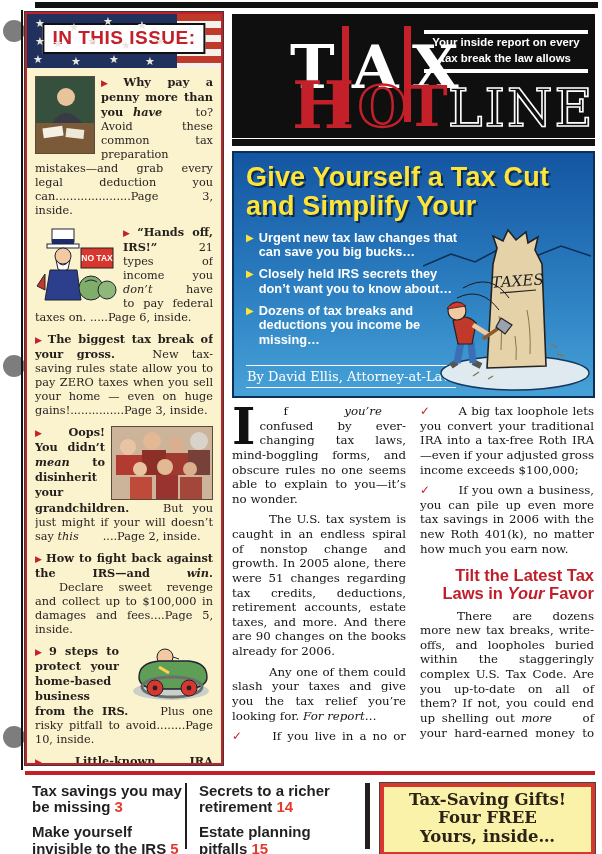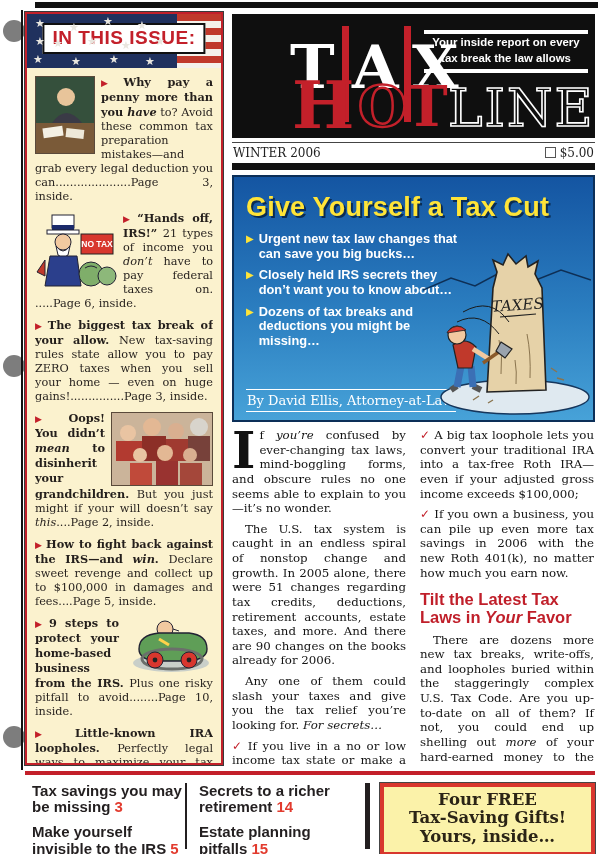--- a/index.html
+++ b/index.html
@@ -16,58 +16,58 @@
   .flag .stripes{position:absolute;right:0;top:0;width:44px;height:100%;
                  background:repeating-linear-gradient(180deg,#c0392b 0 7px,#f4f1ea 7px 14px);}
   .star{position:absolute;color:#e9e6df;font-size:11px;font-family:"DejaVu Sans",sans-serif;line-height:1;}
   .issue-head{position:absolute;left:50%;top:9px;transform:translateX(-50%);background:#fff;
               border:2px solid #101010;color:#c3202a;font-family:"Liberation Sans",sans-serif;
               font-weight:bold;font-size:19px;letter-spacing:.5px;padding:2px 8px 3px;white-space:nowrap;}
   .toc{padding:7px 8px 4px;}
   .toc-item{margin-bottom:7px;overflow:hidden;font-size:11.3px;line-height:1.24;color:#241f1c;}
   .toc-text{margin:0;text-align:justify;}
   .tri{color:#c3202a;font-size:9px;margin-right:3px;font-family:"DejaVu Sans",sans-serif;}
-  .s-r{font-weight:normal;font-style:normal;}
+  .s-r{font-weight:normal;font-style:normal;margin-left:24px;}
   .s-b{font-weight:bold;}
   .s-i{font-style:italic;}
   .s-bi{font-weight:bold;font-style:italic;}
   .art{overflow:hidden;}
   .art svg{display:block;}
   .side-left{float:left;margin:1px 6px 1px 0;}
   .side-right{float:right;margin:1px 0 1px 6px;}
   .art-desk,.art-family{border:1px solid #5a4a3a;box-shadow:0 0 0 1px #cbb68a inset;}
   
   .main{position:absolute;left:232px;top:14px;width:363px;}
   .masthead{display:block;}
   .issue-row{display:flex;justify-content:space-between;align-items:center;border-top:1.5px solid #444;
              margin-top:4px;padding:3px 1px 2px;font-size:12px;color:#222;}
   .price-box{display:inline-block;width:9px;height:9px;border:1px solid #555;margin-right:4px;
              vertical-align:-1px;}
   .thickbar{height:7px;background:#111;margin-top:1px;}
   
   .promo{position:relative;margin-top:5px;height:247px;box-sizing:border-box;
          border:2px solid #0c2f58;background:linear-gradient(180deg,#1455a2 0%,#2b7ec0 55%,#47a2d8 100%);
-         padding:16px 12px;overflow:hidden;}
+         padding:10px 12px;overflow:hidden;}
   .hl-line{font-family:"Liberation Sans",sans-serif;font-weight:bold;font-size:27px;line-height:1.07;
            color:#ffe438;text-shadow:2px 2px 0 #0a2b52;letter-spacing:.2px;}
   .promo-bullets{list-style:none;margin:10px 0 0;padding:0;width:218px;}
   .promo-bullet{display:flex;gap:5px;margin-bottom:7px;font-family:"Liberation Sans",sans-serif;
                 font-weight:bold;font-size:12.8px;line-height:1.15;color:#fff;}
   .ptri{color:#ffe438;font-size:10px;font-family:"DejaVu Sans",sans-serif;margin-top:1px;}
   .byline{position:absolute;left:12px;bottom:8px;width:208px;border-top:1.5px solid #fff;
           border-bottom:1.5px solid #fff;padding:3px 1px;color:#fff;font-size:13px;}
   .tree{position:absolute;right:2px;bottom:2px;}
   
   .article{display:flex;gap:14px;margin-top:6px;height:338px;overflow:hidden;}
   .col{width:174px;font-size:11.8px;line-height:1.24;color:#141414;text-align:justify;}
   .para{margin:0 0 6px;}
   .para.ind{text-indent:13px;}
   .dropcap{float:left;font-size:50px;line-height:.78;font-weight:bold;padding:3px 4px 0 0;color:#111;}
   .chk{color:#c3202a;font-weight:bold;font-style:italic;margin-right:4px;font-family:"DejaVu Sans",sans-serif;}
-  .art-heading{margin:10px 0 6px;text-align:left;font-family:"Liberation Sans",sans-serif;
+  .art-heading{margin:10px 0 6px;text-align:right;font-family:"Liberation Sans",sans-serif;
                font-weight:bold;font-size:16.5px;line-height:1.1;color:#c01f2a;}
   
   .footer-rule{position:absolute;left:25px;top:771px;width:570px;height:4px;background:#c3202a;}
   .footer{position:absolute;left:32px;top:783px;width:563px;display:flex;align-items:flex-start;}
   .fcol{font-family:"Liberation Sans",sans-serif;font-weight:bold;color:#231f20;}
   .fcol1{width:153px;}
   .fcol2{width:160px;padding-left:12px;}
   .fdiv-thin{width:2px;height:66px;background:#231f20;}
   .fdiv-thick{width:5px;height:66px;background:#231f20;margin-left:6px;}
   .teaser{font-size:15px;line-height:1.08;margin-bottom:9px;}
@@ -132,21 +132,21 @@
               <rect x="46" y="22" width="32" height="20" fill="#d8372e" stroke="#222"></rect>
               <text class="art-label" x="62" y="35" font-size="8.5" fill="#fff" text-anchor="middle" font-family="Liberation Sans" font-weight="bold">NO TAX</text>
               <circle cx="56" cy="62" r="12" fill="#7fae6a" stroke="#223"></circle>
               <circle cx="72" cy="64" r="9" fill="#8db87a" stroke="#223"></circle>
               <path d="M50 56 q6 -4 12 0" stroke="#223" fill="none"></path>
             </svg>
           </div>
           <p class="toc-text"><span class="tri">▶</span><span class="s-b">“Hands off, IRS!” </span><span class="s-r">21 types of income you </span><span class="s-i">don’t</span><span class="s-r"> have to pay federal taxes on. .....Page 6, inside.</span></p>
         </div>
         <div class="toc-item">
-          <p class="toc-text"><span class="tri">▶</span><span class="s-b">The biggest tax break of your allow. </span><span class="s-r">New tax-saving rules state allow you to pay ZERO taxes when you sell your home — even on huge gains!...............Page 3, inside.</span></p>
+          <p class="toc-text"><span class="tri">▶</span><span class="s-b">The biggest tax break of your gross. </span><span class="s-r">New tax-saving rules state allow you to pay ZERO taxes when you sell your home — even on huge gains!...............Page 3, inside.</span></p>
         </div>
         <div class="toc-item">
           <div class="art art-family side-right">
             <svg width="100" height="72" viewBox="0 0 100 72">
               <rect width="100" height="72" fill="#cbb49a"></rect>
               <circle cx="16" cy="20" r="8" fill="#e9c4a2"></circle>
               <circle cx="40" cy="14" r="9" fill="#e3b894"></circle>
               <circle cx="64" cy="18" r="8" fill="#d9af90"></circle>
               <circle cx="87" cy="14" r="9" fill="#d8d4cc"></circle>
               <rect x="4" y="28" width="26" height="20" fill="#b23a30"></rect>
@@ -201,42 +201,39 @@
       <text x="60" y="114" font-family="DejaVu Serif" font-weight="bold" font-size="66" fill="#c3202a">H</text>
       <text x="126" y="112" font-family="DejaVu Serif" font-weight="bold" font-size="56" fill="none" stroke="#c3202a" stroke-width="2.5">O</text>
       <text x="174" y="112" font-family="DejaVu Serif" font-weight="bold" font-size="56" fill="#c3202a">T</text>
       <text x="216" y="112" font-family="DejaVu Serif" font-size="52" letter-spacing="2" fill="none" stroke="#ffffff" stroke-width="1.6">LINE</text>
       <rect x="192" y="16" width="164" height="4" fill="#ffffff"></rect>
       <text x="274" y="32" text-anchor="middle" font-family="Liberation Sans" font-weight="bold" font-size="11.4" fill="#ffffff">Your inside report on every</text>
       <text x="274" y="48" text-anchor="middle" font-family="Liberation Sans" font-weight="bold" font-size="11.4" fill="#ffffff">tax break the law allows</text>
       <rect x="192" y="55" width="164" height="4" fill="#ffffff"></rect>
     </svg>
 
-    <div class="issue-row">
-      <span>WINTER 2006</span>
-      <span><span class="price-box"></span><span>$5.00</span></span>
-    </div>
     <div class="thickbar"></div>
 
     <div class="promo">
       <div id="headline">
           <div class="hl-line">Give Yourself a Tax Cut</div>
+          <div class="hl-line">and Simplify Your</div>
         </div>
       <ul class="promo-bullets" id="promo-bullets">
           <li class="promo-bullet">
             <span class="ptri">▶</span>
             <span class="ptxt">Urgent new tax law changes that can save you big bucks…</span>
           </li>
           <li class="promo-bullet">
             <span class="ptri">▶</span>
             <span class="ptxt">Closely held IRS secrets they don’t want you to know about…</span>
           </li>
           <li class="promo-bullet">
             <span class="ptri">▶</span>
-            <span class="ptxt">Dozens of tax breaks and deductions you might be missing…</span>
+            <span class="ptxt">Dozens of tax breaks and deductions you income be missing…</span>
           </li>
         </ul>
       <div class="byline">By David Ellis, Attorney-at-Law</div>
 
       <svg class="tree" width="168" height="168" viewBox="0 0 168 168">
         <path d="M0 40 L28 28 L52 36 L78 22 L108 32 L138 20 L168 30" fill="none" stroke="#0e2f55" stroke-width="1.6"></path>
         <ellipse cx="92" cy="147" rx="74" ry="17" fill="#dfe9f0" stroke="#16365c" stroke-width="1.4"></ellipse>
         <path d="M74 22 L70 10 L80 15 L85 4 L93 14 L103 6 L105 17 L115 11 L112 24 L119 38 L123 140 L64 142 L70 38 Z" fill="#e6d2a8" stroke="#222" stroke-width="1.6"></path>
         <path d="M76 90 q4 16 2 34 M104 84 q4 20 3 44 M92 110 q2 12 1 24" fill="none" stroke="#8a744e" stroke-width="1"></path>
         <text x="95" y="60" text-anchor="middle" font-family="DejaVu Serif" font-style="italic" font-size="15" fill="#222" transform="rotate(-4 95 60)">TAXES</text>
@@ -251,21 +248,21 @@
         <path d="M60 113 L80 99" stroke="#8a5a2a" stroke-width="3.4"></path>
         <path d="M78 92 l11 7 l-7 9 l-9 -7 z" fill="#9aa3ad" stroke="#222" stroke-width="1.2"></path>
         <path d="M128 118 l6 4 M134 128 l7 2 M56 146 l-6 4 M70 150 l-5 3" stroke="#8a744e" stroke-width="1.4"></path>
       </svg>
     </div>
 
     <div class="article">
       <div class="col" id="col1">
           <p class="para"><span class="dropcap">I</span><span class="s-r">f </span><span class="s-i">you’re</span><span class="s-r"> confused by ever-changing tax laws, mind-boggling forms, and obscure rules no one seems able to explain to you—it’s no wonder.</span></p>
           <p class="para ind"><span class="s-r">The U.S. tax system is caught in an endless spiral of nonstop change and growth. In 2005 alone, there were 51 changes regarding tax credits, deductions, retirement accounts, estate taxes, and more. And there are 90 changes on the books already for 2006.</span></p>
-          <p class="para ind"><span class="s-r">Any one of them could slash your taxes and give you the tax relief you’re looking for. </span><span class="s-i">For secrets…</span></p>
+          <p class="para ind"><span class="s-r">Any one of them could slash your taxes and give you the tax relief you’re looking for. </span><span class="s-i">For report…</span></p>
           <p class="para"><span class="chk">✓</span><span class="s-r">If you live in a no or low income tax state or make a “big ticket” purchase, you can now save a ton of money by choosing to deduct sales tax instead of state income tax;</span></p>
         </div>
       <div class="col" id="col2">
           <p class="para"><span class="chk">✓</span><span class="s-r">A big tax loophole lets you convert your traditional IRA into a tax-free Roth IRA—even if your adjusted gross income exceeds $100,000;</span></p>
           <p class="para"><span class="chk">✓</span><span class="s-r">If you own a business, you can pile up even more tax savings in 2006 with the new Roth 401(k), no matter how much you earn now.</span></p>
           <h3 class="art-heading"><span class="s-b">Tilt the Latest Tax Laws in </span><span class="s-bi">Your</span><span class="s-b"> Favor</span></h3>
           <p class="para ind"><span class="s-r">There are dozens more new tax breaks, write-offs, and loopholes buried within the staggeringly complex U.S. Tax Code. Are you up-to-date on all of them? If not, you could end up shelling out </span><span class="s-i">more</span><span class="s-r"> of your hard-earned money to the IRS than</span></p>
         </div>
     </div>
   </div>
@@ -276,18 +273,18 @@
         <div class="teaser"><span class="tz">Tax savings you may be missing </span><span class="tnum">3</span></div>
         <div class="teaser"><span class="tz">Make yourself invisible to the IRS </span><span class="tnum">5</span></div>
       </div>
     <div class="fdiv-thin"></div>
     <div class="fcol fcol2" id="fcol2">
         <div class="teaser"><span class="tz">Secrets to a richer retirement </span><span class="tnum">14</span></div>
         <div class="teaser"><span class="tz">Estate planning pitfalls </span><span class="tnum">15</span></div>
       </div>
     <div class="fdiv-thick"></div>
     <div class="gift" id="gift">
+        <div class="gift-line">Tax-Saving Gifts!</div>
         <div class="gift-line">Four FREE</div>
-        <div class="gift-line">Tax-Saving Gifts!</div>
         <div class="gift-line">Yours, inside…</div>
       </div>
   </div>
 </div>
 
 </body></html>

